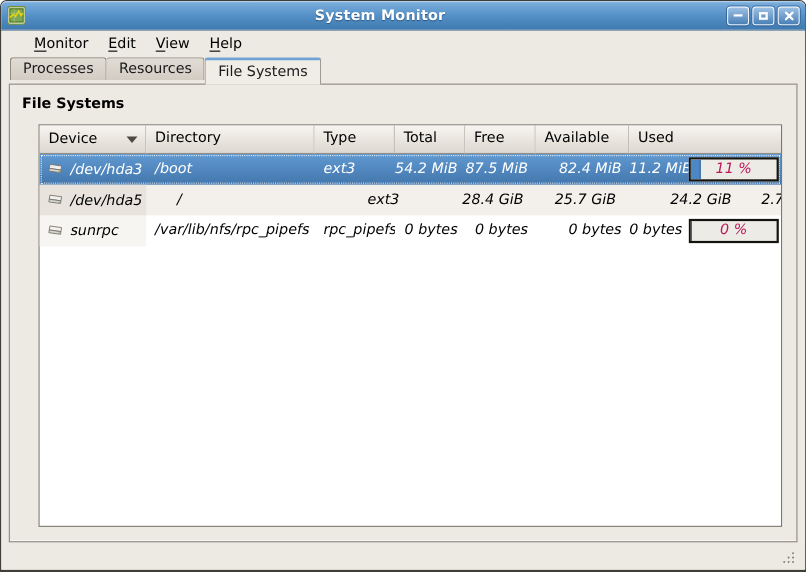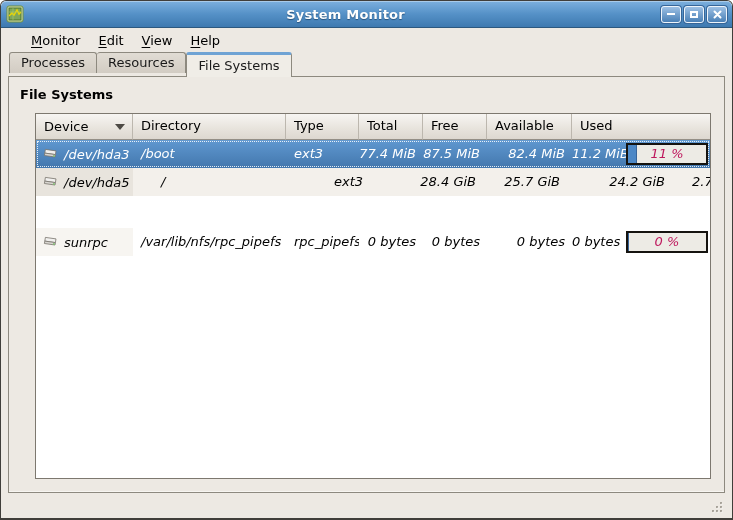--- a/index.html
+++ b/index.html
@@ -94,21 +94,21 @@
   .row { height:28px; line-height:27px; cursor:default;font-style:italic; }
   .cell { white-space:nowrap; overflow:hidden; }
   .cell-device { display:flex; align-items:center; gap:5px; padding-left:5px; }
   .cell-left { padding-left:8px; }
   .cell-num { text-align:right; padding-right:7px; }
 
   .row-selected { background:linear-gradient(180deg,#639ad0,#5b93cb 15%,#4377ad); color:#fff;
     outline:1px dotted rgba(255,255,255,.85); outline-offset:-2px; }
   .row-alt { background:#f3f0eb;gap:20px; }
   .row-alt .cell-device { background:#e8e4dd; }
-  .row-plain { background:#fff;margin-top:32px; }
+  .row-plain { background:#fff; }
   .row-plain .cell-device { background:#f7f5f1; }
 
   .cell-bar { padding:3px 2px 3px 0; }
   .usage-bar {
     position:relative; height:22px; border:2px solid #15130f;
     background:#edebe5; overflow:hidden;
   }
   .usage-fill { position:absolute; left:0; top:0; bottom:0; background:#4d88c6; border-right:1px solid #38659a; }
   .usage-label { position:absolute; inset:0; text-align:center; line-height:18px; color:#be185d; z-index:1; }
 
@@ -181,21 +181,21 @@
         <div class="cell cell-device">
           <svg width="18" height="14" viewBox="0 0 18 14">
             <path d="M4.4 2.4 L15 3.9 14.4 7.6 3.8 6.1 Z" fill="#f1f0ee" stroke="#77736c" stroke-width="0.8"></path>
             <path d="M3.8 6.1 L14.4 7.6 14 10 3.4 8.5 Z" fill="#d9d6d1" stroke="#77736c" stroke-width="0.8"></path>
             <circle cx="12.9" cy="9" r="0.9" fill="#7ec06e"></circle>
           </svg>
           <span>/dev/hda3</span>
         </div>
         <div class="cell cell-left">/boot</div>
         <div class="cell cell-left">ext3</div>
-        <div class="cell cell-num">77.4 MiB</div>
+        <div class="cell cell-num">54.2 MiB</div>
         <div class="cell cell-num">87.5 MiB</div>
         <div class="cell cell-num">82.4 MiB</div>
         <div class="cell cell-num">11.2 MiB</div>
         <div class="cell cell-bar">
           <div class="usage-bar">
             <div class="usage-fill" style="width: 11%;"></div>
             <div class="usage-label">11 %</div>
           </div>
         </div>
       </div>

